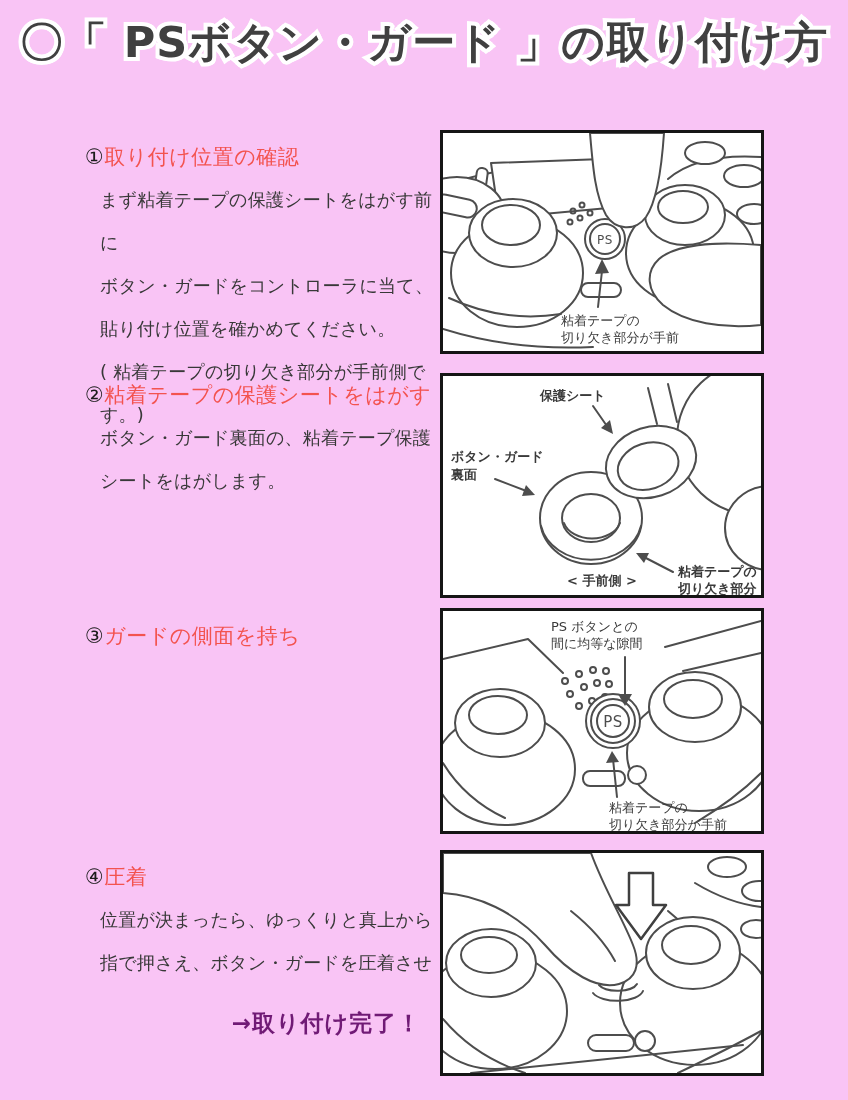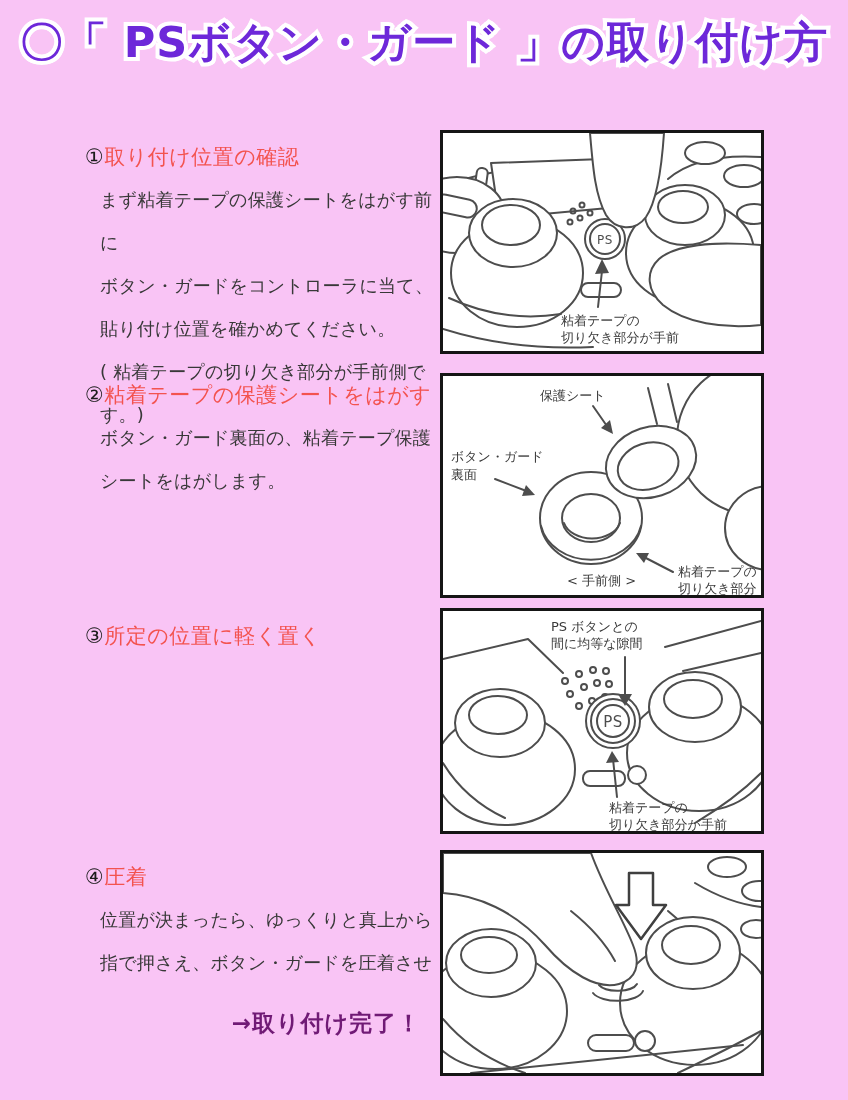--- a/index.html
+++ b/index.html
@@ -15,21 +15,21 @@
     margin:0 auto;
   }
   .title{
     position:absolute;
     top:14px;left:0;right:0;
     margin:0;
     text-align:center;
     font-size:43px;
     font-weight:bold;
     letter-spacing:1px;
-    color:#6d28d9;
+    color:#404040;
     -webkit-text-stroke:8px #ffffff;
     paint-order:stroke fill;
     text-shadow:
       -3px -3px 0 #fff, 3px -3px 0 #fff, -3px 3px 0 #fff, 3px 3px 0 #fff,
       -3px 0 0 #fff, 3px 0 0 #fff, 0 -3px 0 #fff, 0 3px 0 #fff;
   }
   .step-text{
     position:absolute;
     left:85px;width:354px;
     color:#383838;
@@ -50,21 +50,21 @@
     letter-spacing:0.2px;
   }
   .figure{
     position:absolute;
     left:440px;width:324px;
     background:#ffffff;
     border:3px solid #151515;
     box-sizing:border-box;
   }
   #fig1{top:130px;height:224px;}
-  #fig2{top:373px;height:225px;}
+  #fig2{top:373px;height:225px;font-weight:bold;}
   #fig3{top:608px;height:226px;}
   #fig4{top:850px;height:226px;}
   #step1-text{top:143px;}
   #step2-text{top:381px;}
   #step3-text{top:622px;}
   #step4-text{top:863px;}
   .completion{
     position:absolute;
     top:1008px;left:85px;width:336px;
     text-align:right;
@@ -179,21 +179,21 @@
       <text x="8" y="85">ボタン・ガード</text>
       <text x="8" y="103">裏面</text>
       <text x="124" y="209">&lt; 手前側 &gt;</text>
       <text x="235" y="200">粘着テープの</text>
       <text x="235" y="217">切り欠き部分</text>
     </svg>
   </div>
 
   <div class="step-text" id="step3-text">
     <div class="step-head">
-      <span class="num">③</span><span class="titl">所定の位置に軽く置く</span>
+      <span class="num">③</span><span class="titl">ガードの側面を持ち</span>
     </div>
   </div>
 
   <div class="figure" id="fig3">
     <svg width="318" height="220" viewBox="0 0 318 220">
       <path class="line" d="M0,48 L85,28 M85,28 L120,62"></path>
       <path class="line" d="M222,36 L318,10 M240,60 L318,42"></path>
       <ellipse class="solid" cx="256" cy="142" rx="72" ry="58"></ellipse>
       <ellipse class="solid" cx="252" cy="96" rx="46" ry="35"></ellipse>
       <ellipse class="solid" cx="250" cy="88" rx="29" ry="19"></ellipse>

